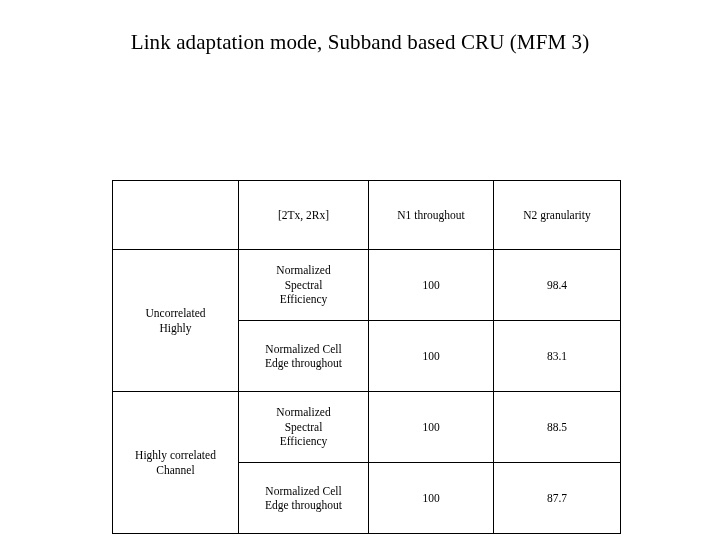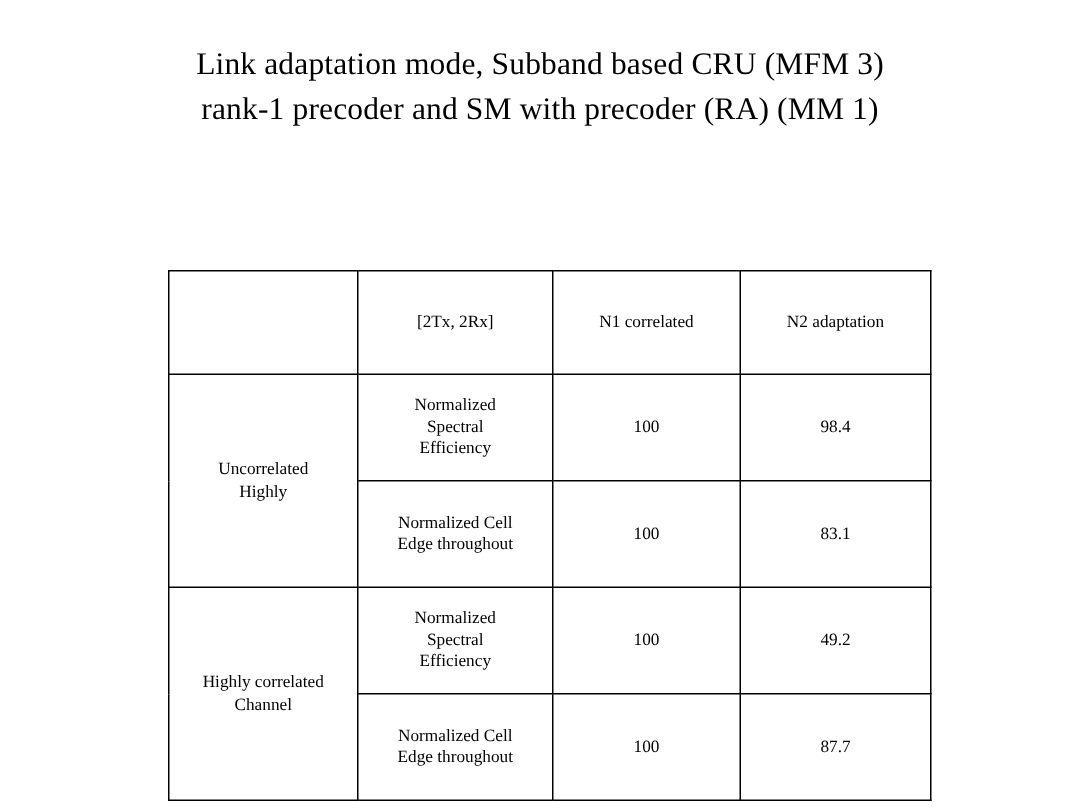--- a/index.html
+++ b/index.html
@@ -66,38 +66,37 @@
   td.cell-value        { }
 
   .metric-multiline { white-space: pre-line; margin-left: 11px; }
   .rowlabel-text    { white-space: pre-line; }
 </style>
 </head>
 <body>
 
 <div class="title-block">
   <span class="title-line">Link adaptation mode, Subband based CRU (MFM 3)</span>
-  <span class="title-line">rank-1 precoder and SM with precoder (RA) (MM 1)</span>
 </div>
 
 <div class="table-wrap">
   <table class="data-table">
     <colgroup>
       <col class="col-label">
       <col class="col-metric">
       <col class="col-n1">
       <col class="col-n2">
     </colgroup>
     <tbody>
 
       <tr>
         <td class="cell-header-blank"></td>
         <td class="cell-header">[2Tx, 2Rx]</td>
-        <td class="cell-header">N1 correlated</td>
-        <td class="cell-header">N2 adaptation</td>
+        <td class="cell-header">N1 throughout</td>
+        <td class="cell-header">N2 granularity</td>
       </tr>
 
       <tr>
         <td class="cell-rowlabel rowlabel-text" rowspan="2">Uncorrelated
 Highly</td>
         <td class="cell-metric metric-multiline">Normalized
 Spectral
 Efficiency</td>
         <td class="cell-value">100</td>
         <td class="cell-value">98.4</td>
@@ -110,21 +109,21 @@
         <td class="cell-value">83.1</td>
       </tr>
 
       <tr>
         <td class="cell-rowlabel rowlabel-text" rowspan="2">Highly correlated
 Channel</td>
         <td class="cell-metric metric-multiline">Normalized
 Spectral
 Efficiency</td>
         <td class="cell-value">100</td>
-        <td class="cell-value">49.2</td>
+        <td class="cell-value">88.5</td>
       </tr>
 
       <tr>
         <td class="cell-metric metric-multiline">Normalized Cell
 Edge throughout</td>
         <td class="cell-value">100</td>
         <td class="cell-value">87.7</td>
       </tr>
     </tbody>
   </table>

